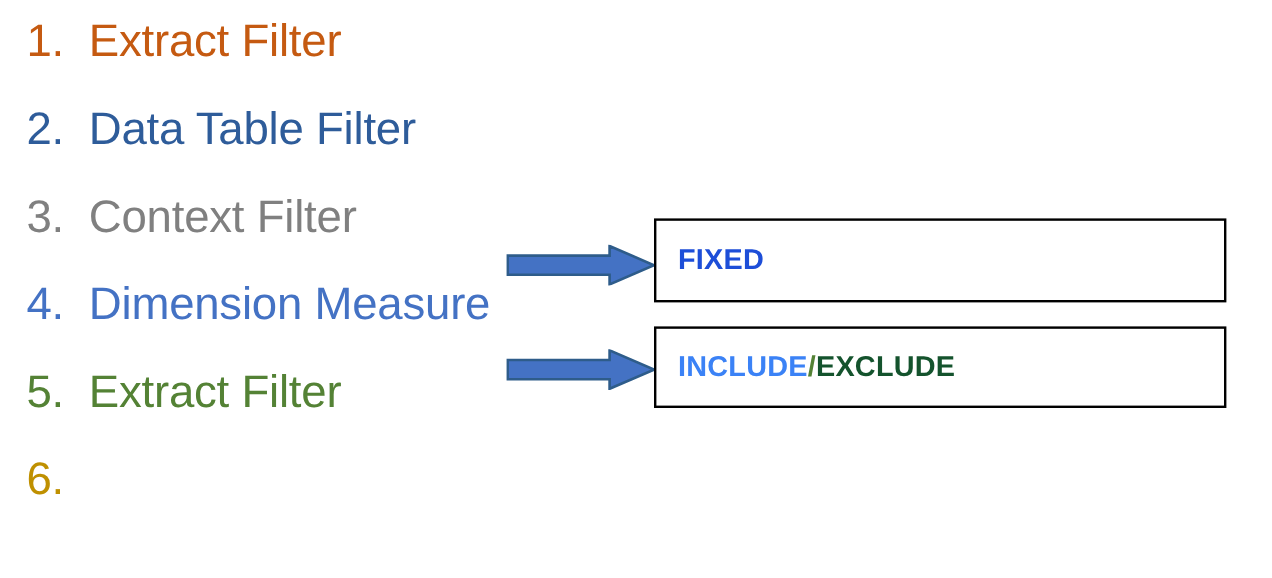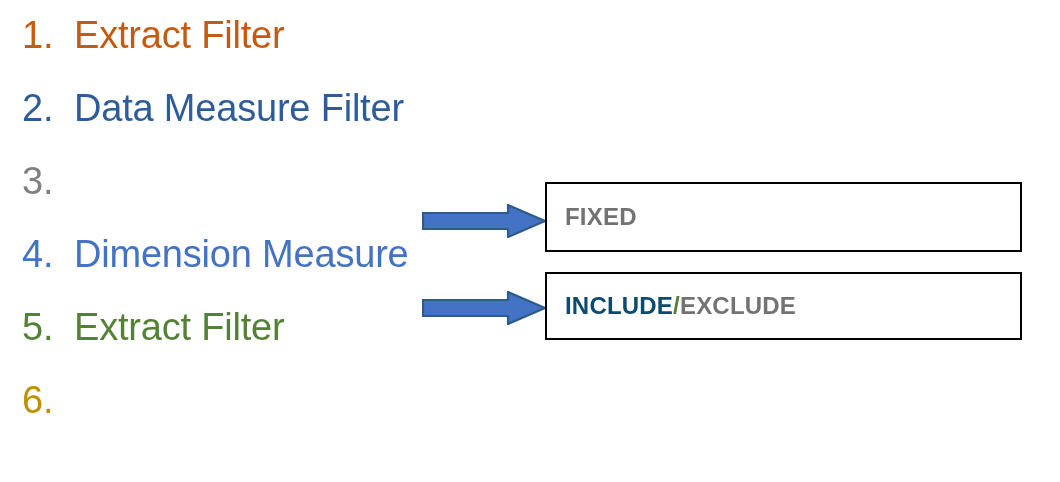--- a/index.html
+++ b/index.html
@@ -83,25 +83,26 @@
 
   <div id="filter-list">
 
     <div class="list-item" style="top: 16px; color: rgb(197, 90, 17);">
       <span class="item-number">1.</span>
       <span class="item-label">Extract Filter</span>
     </div>
 
     <div class="list-item" style="top: 89px; color: rgb(46, 92, 154);">
       <span class="item-number">2.</span>
-      <span class="item-label">Data Measure Filter</span>
+      <span class="item-label">Data Table Filter</span>
     </div>
 
     <div class="list-item" style="top: 162px; color: rgb(128, 128, 128);">
       <span class="item-number">3.</span>
+      <span class="item-label">Context Filter</span>
     </div>
 
     <div class="list-item" style="top: 235px; color: rgb(68, 114, 196);">
       <span class="item-number">4.</span>
       <span class="item-label">Dimension Measure</span>
     </div>
 
     <div class="list-item" style="top: 308px; color: rgb(84, 130, 53);">
       <span class="item-number">5.</span>
       <span class="item-label">Extract Filter</span>
@@ -120,23 +121,23 @@
   </div>
 
   <div class="block-arrow" style="left:422px; top:291px;">
     <svg viewBox="0 0 124 34" width="124" height="34" preserveAspectRatio="none">
       <polygon points="1,9 86,9 86,1 123,17 86,33 86,25 1,25" fill="#4472C4" stroke="#2E5C8A" stroke-width="2.2" stroke-linejoin="miter"></polygon>
     </svg>
   </div>
 
   <div class="callout-box" style="top: 182px; height: 70px; border-color: rgb(0, 0, 0);">
     <div class="callout-text">
-      <span style="color:#737373;">FIXED</span>
+      <span style="color:#1d4ed8;">FIXED</span>
     </div>
   </div>
 
   <div class="callout-box" style="top: 272px; height: 68px; border-color: rgb(0, 0, 0);">
     <div class="callout-text">
-      <span style="color:#0c4a6e;">INCLUDE</span><span style="color:#548235;">/</span><span style="color:#737373;">EXCLUDE</span>
+      <span style="color:#3b82f6;">INCLUDE</span><span style="color:#548235;">/</span><span style="color:#14532d;">EXCLUDE</span>
     </div>
   </div>
 
 </div>
 
 </body></html>

